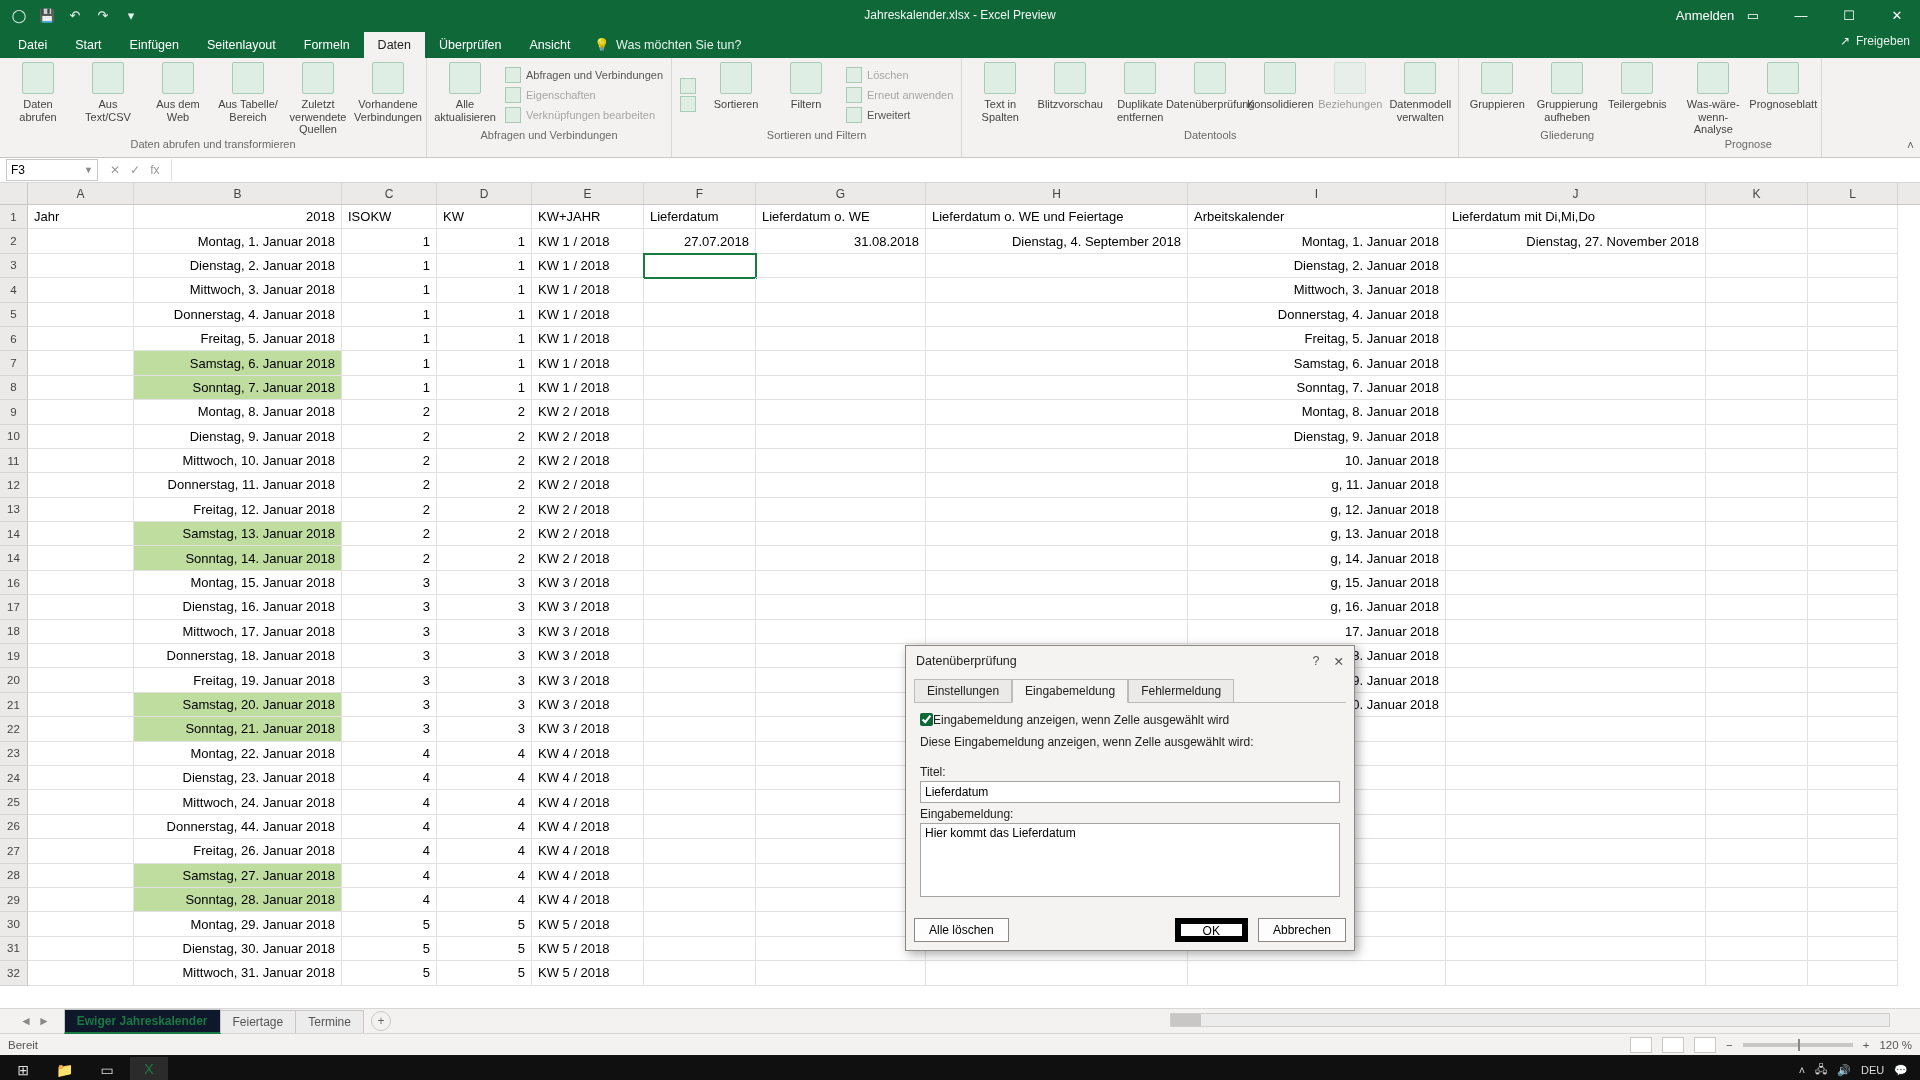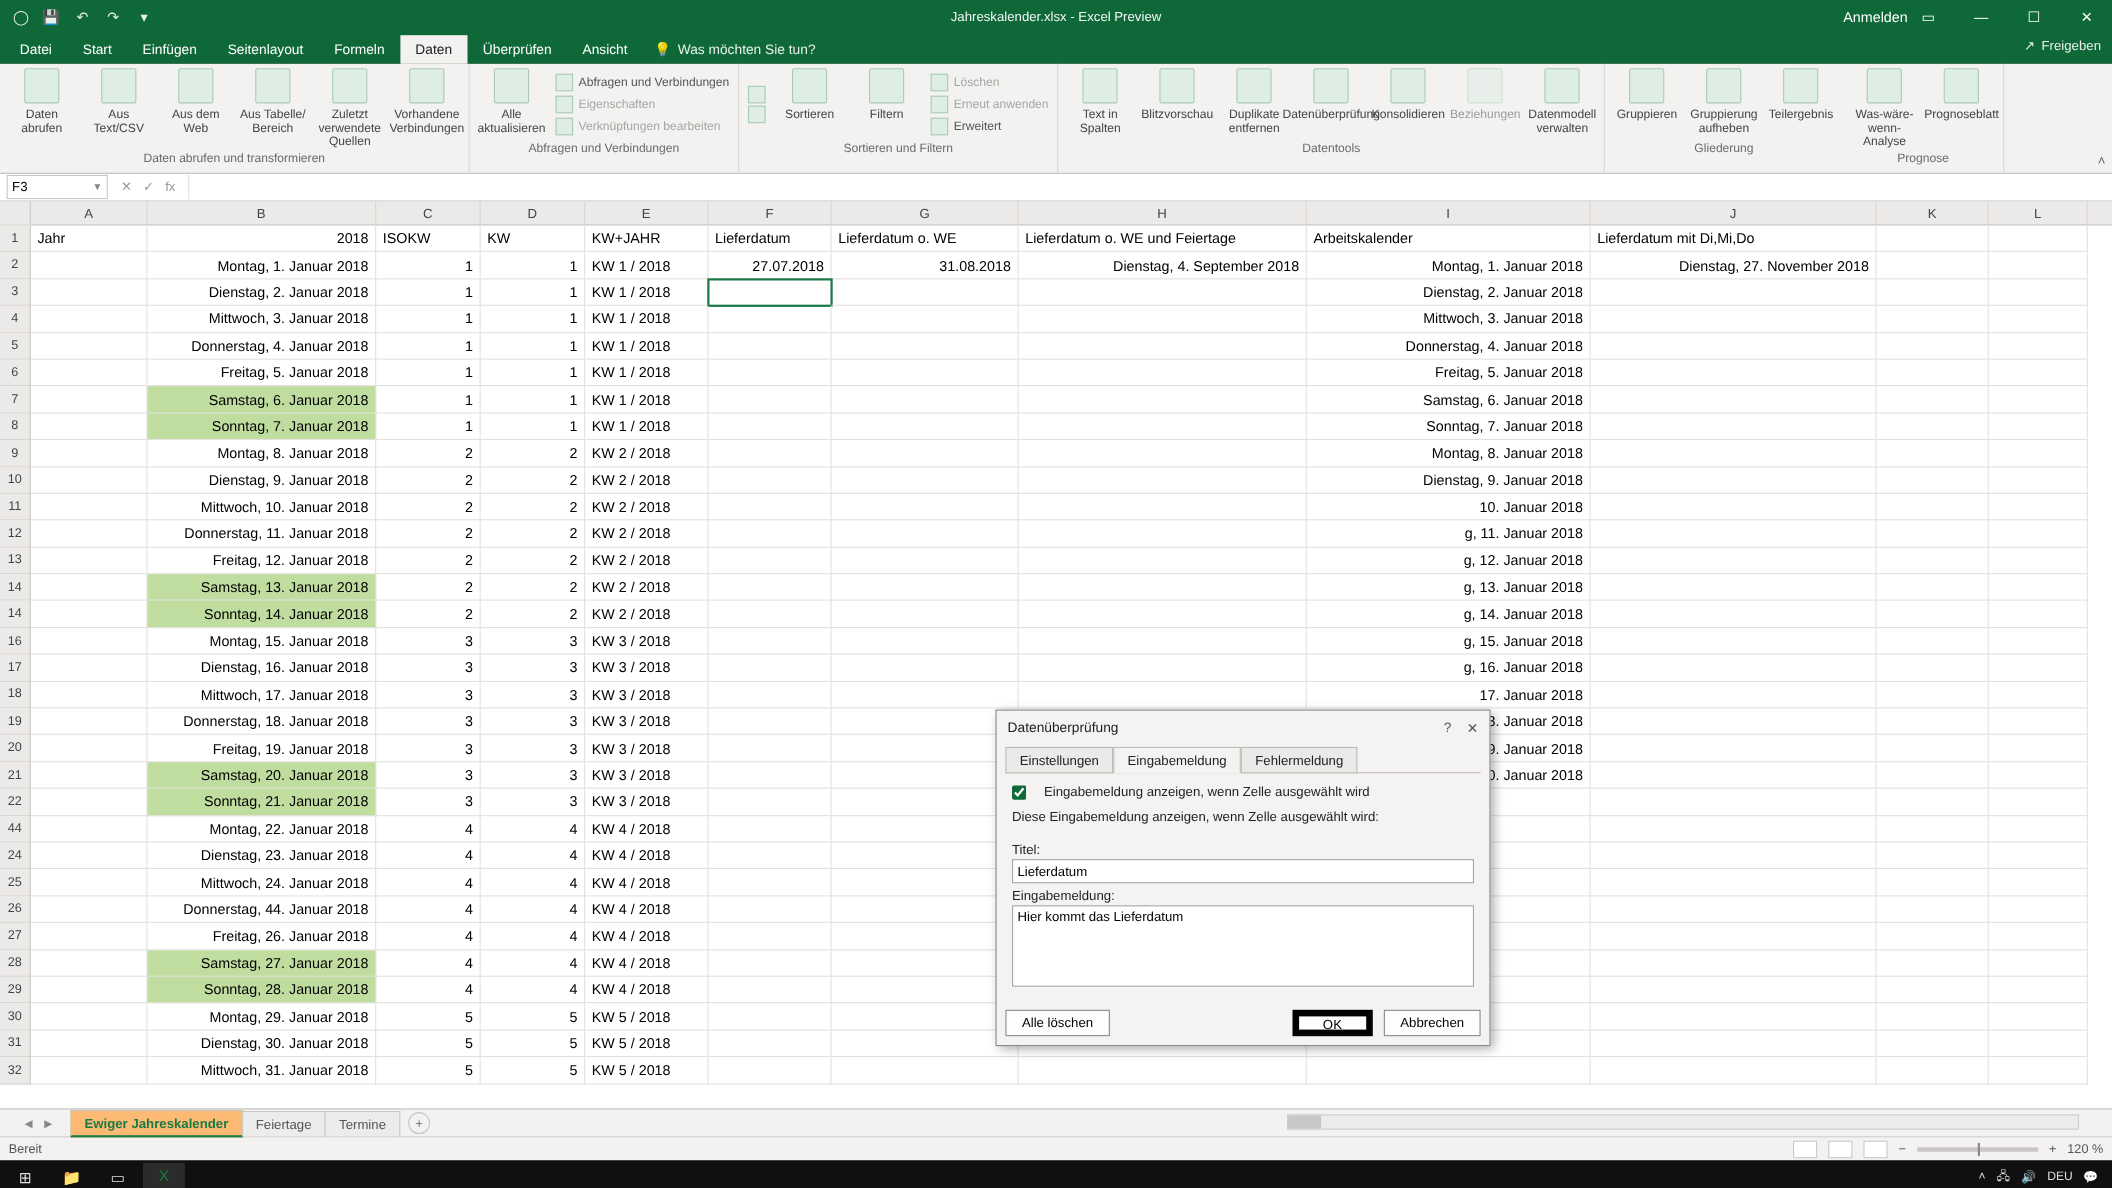--- a/index.html
+++ b/index.html
@@ -51,21 +51,21 @@
   .rowhead { width: 28px; background: #eceae8; border-right: 1px solid #c9c7c5; border-bottom: 1px solid #d7d5d3; font-size: 11.5px; display:flex; align-items:center; justify-content:center; color:#444;}
   .cell { border-right: 1px solid #e3e1df; border-bottom: 1px solid #e3e1df; font-size: 13px; padding: 0 6px; display:flex; align-items:center; overflow:hidden; white-space:nowrap;}
   .hdrrow .cell { font-weight: 400; }
   .ralign { justify-content: flex-end; }
   .wknd { background: #c0dda0 !important; }
   .selcell { outline: 2px solid #1a7a43; outline-offset: -1px; }
 
   
   .sheettabs { height: 25px; background: #f3f2f1; border-top: 1px solid #d7d7d7; display: flex; align-items: center; font-size: 12px; padding-left: 20px; gap:0; position:relative;}
   .sheettabs .nav { display:flex; gap:6px; color:#888; padding-right:14px;}
-  .sheettabs .stab { padding: 4px 12px; border: 1px solid #c9c7c5; border-bottom:none; background:#fdba74; color:#1a7a43; margin-right:-1px;}
+  .sheettabs .stab { padding: 4px 12px; border: 1px solid #c9c7c5; border-bottom:none; background:#0f172a; color:#1a7a43; margin-right:-1px;}
   .sheettabs .stab.inactive { background:#ececec; color:#555;}
   .sheettabs .stab.active { font-weight:600; border-bottom:2px solid #1a7a43;}
   .sheettabs .add { width:20px; height:20px; border:1px solid #c9c7c5; border-radius:50%; display:flex; align-items:center; justify-content:center; margin-left:8px; color:#666;}
   .sheettabs .hscroll { position:absolute; right:30px; top:4px; width:720px; height:14px; background:#ececec; border:1px solid #d0cecb; }
   .sheettabs .hscroll .thumb { position:absolute; left:0; top:0; width:30px; height:12px; background:#c9c7c5;}
 
   
   .statusbar { height: 22px; background: #f3f2f1; border-top: 1px solid #d7d7d7; display:flex; align-items:center; font-size:11.5px; color:#555; padding:0 8px;}
   .statusbar .right { margin-left:auto; display:flex; align-items:center; gap:10px;}
   .statusbar .viewbtn { width:22px; height:16px; border:1px solid #c9c7c5; background:#fff;}
@@ -80,21 +80,21 @@
 
   
   .dialog-backdrop { position:absolute; left:0; top:0; width:100%; height:100%; pointer-events:none; }
   .dialog { position: absolute; left: 905px; top: 462px; width: 450px; background: #f5f3f1; border: 1px solid #8a8886; box-shadow: 3px 3px 10px rgba(0,0,0,.35); font-size: 12px; color:#222; pointer-events:auto;}
   .dialog .dtitle { height: 30px; display:flex; align-items:center; padding:0 10px; font-size:12.5px;}
   .dialog .dtitle .sp { margin-left:auto; display:flex; gap:14px; color:#555;}
   .dialog .dtabs { display:flex; padding: 2px 8px 0; gap:0;}
   .dialog .dtab { padding: 4px 12px; border:1px solid #bdbbb9; background:#eceae8; position:relative; top:1px;}
   .dialog .dtab.active { background:#f5f3f1; border-bottom-color:#f5f3f1; }
   .dialog .dbody { border-top:1px solid #bdbbb9; margin:0 8px; padding:10px 6px;}
-  .dialog .chkrow { display:flex; align-items:flex-end; gap:16px; margin-bottom:8px;}
+  .dialog .chkrow { display:flex; align-items:flex-start; gap:0; margin-bottom:8px;}
   .dialog .chkrow input { accent-color:#0e6838;}
   .dialog label.small { display:block; margin:4px 0 2px; }
   .dialog input.txt { width:100%; height:22px; border:1px solid #a7a5a3; padding:0 4px; font-size:12px; background:#fff;}
   .dialog textarea.txt { width:100%; height:74px; border:1px solid #a7a5a3; padding:2px 4px; font-size:12px; background:#fff; resize:none;}
   .dialog .btnrow { display:flex; padding:8px; gap:10px;}
   .dialog .btnrow .spacer { flex:1;}
   .dialog button { height:24px; padding:0 14px; background:#fdfdfd; border:1px solid #8a8886; font-size:12px;}
   .dialog button.primary { border:6px solid #000000; padding:0 22px;}
 
   
@@ -656,21 +656,21 @@
         <div class="cell cE ">KW 3 / 2018</div>
         <div class="cell cF ralign "></div>
         <div class="cell cG ralign "></div>
         <div class="cell cH ralign "></div>
         <div class="cell cI ralign "></div>
         <div class="cell cJ ralign "></div>
         <div class="cell cK "></div>
         <div class="cell cL "></div>
       </div>
       <div class="row">
-        <div class="rowhead">44</div>
+        <div class="rowhead">23</div>
         <div class="cell cA "></div>
         <div class="cell cB ralign  ">Montag, 22. Januar 2018</div>
         <div class="cell cC ralign ">4</div>
         <div class="cell cD ralign ">4</div>
         <div class="cell cE ">KW 4 / 2018</div>
         <div class="cell cF ralign "></div>
         <div class="cell cG ralign "></div>
         <div class="cell cH ralign "></div>
         <div class="cell cI ralign "></div>
         <div class="cell cJ ralign "></div>

